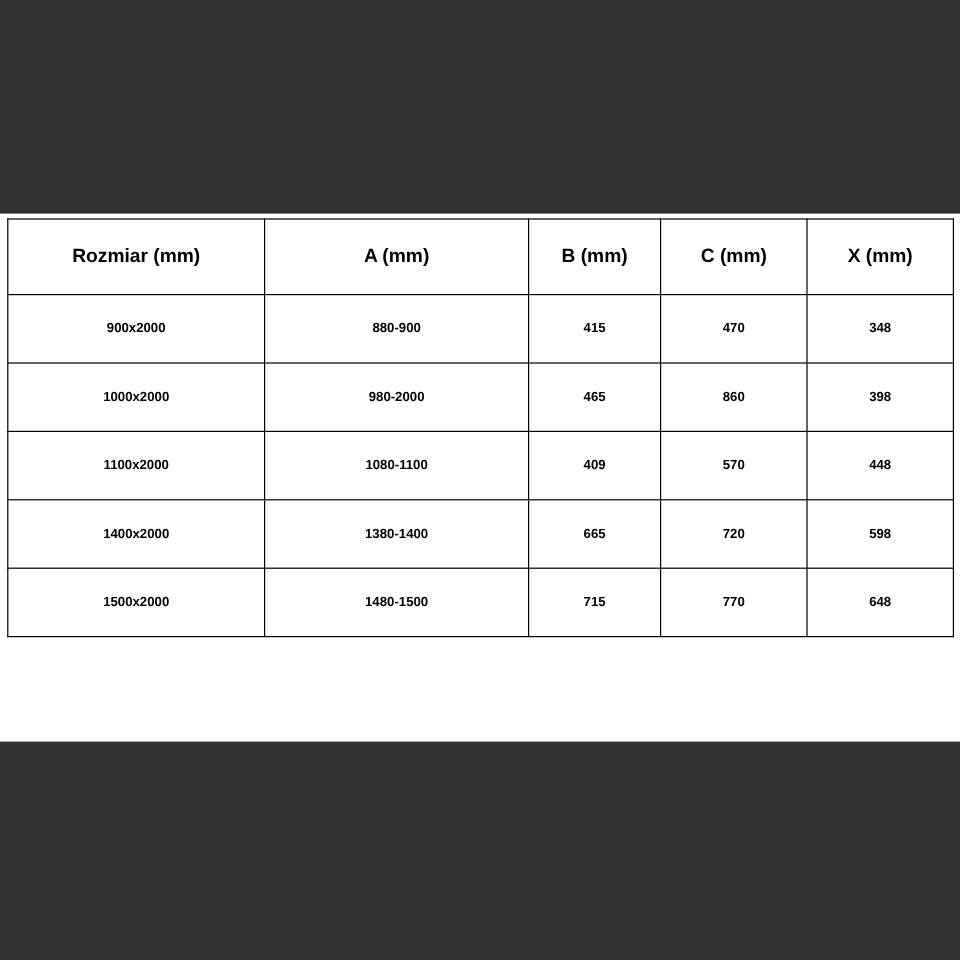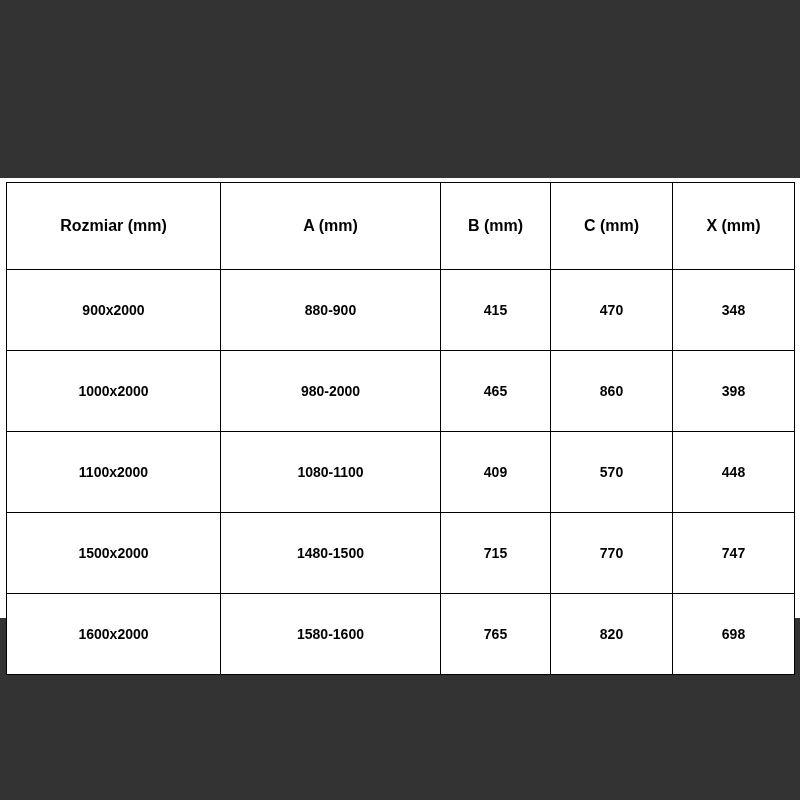--- a/index.html
+++ b/index.html
@@ -35,29 +35,29 @@
     background: #ffffff;
     table-layout: fixed;
   }
   table.size-table td,
   table.size-table th {
     border: 1px solid #000000;
     text-align: center;
     font-weight: bold;
     color: #000000;
     background: #ffffff;
-    padding: 16px;
+    padding: 4px;
   }
   table.size-table thead th {
     height: 54px;
     font-size: 16px;
   }
   table.size-table tbody td {
     height: 48px;
-    font-size: 14px;
+    font-size: 11px;
   }
   col.c0 { width: 214px; }
   col.c1 { width: 220px; }
   col.c2 { width: 110px; }
   col.c3 { width: 122px; }
   col.c4 { width: 122px; }
 </style>
 </head>
 <body>
 
@@ -96,28 +96,28 @@
         <td>398</td>
       </tr>
       <tr>
         <td>1100x2000</td>
         <td>1080-1100</td>
         <td>409</td>
         <td>570</td>
         <td>448</td>
       </tr>
       <tr>
+        <td>1400x2000</td>
+        <td>1380-1400</td>
+        <td>665</td>
+        <td>720</td>
+        <td>598</td>
+      </tr>
+      <tr>
         <td>1500x2000</td>
         <td>1480-1500</td>
         <td>715</td>
         <td>770</td>
-        <td>747</td>
-      </tr>
-      <tr>
-        <td>1600x2000</td>
-        <td>1580-1600</td>
-        <td>765</td>
-        <td>820</td>
-        <td>698</td>
+        <td>648</td>
       </tr>
     </tbody>
   </table>
 </div>
 
 </body></html>

